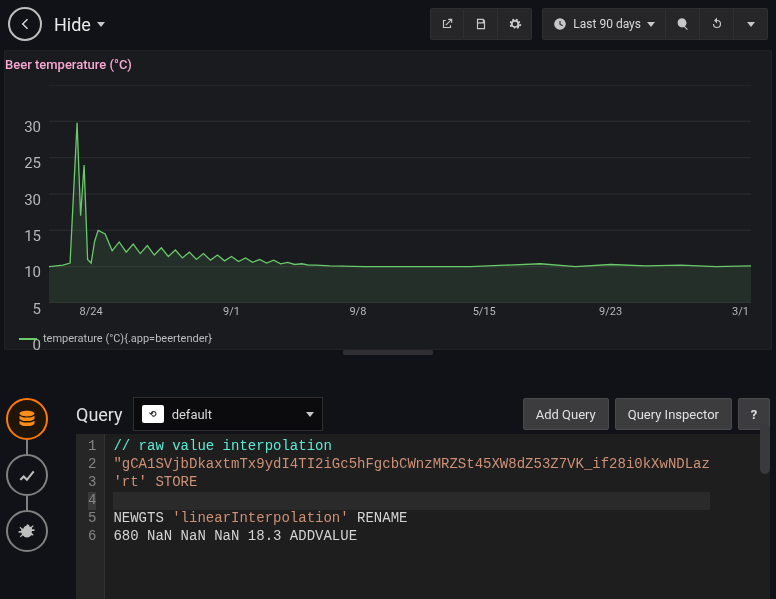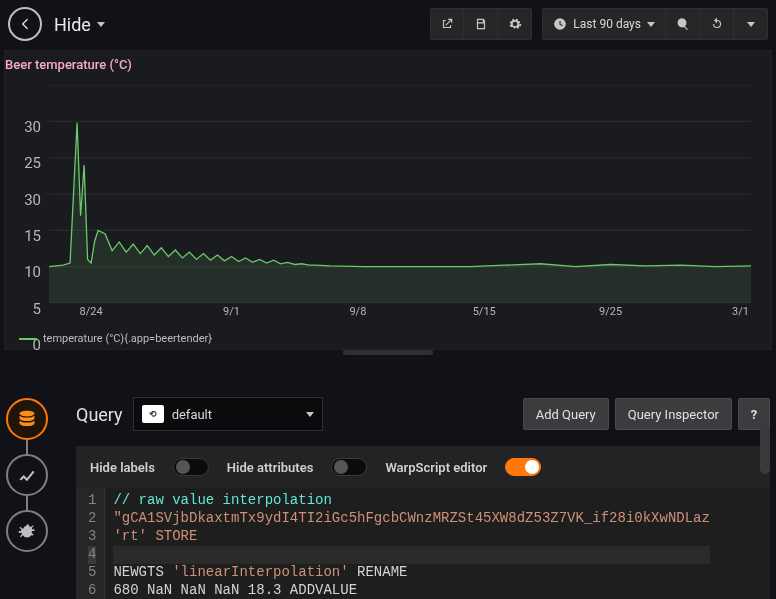--- a/index.html
+++ b/index.html
@@ -137,21 +137,21 @@
         <line x1="0" x2="700" y1="0" y2="0" stroke="#2e2f33" stroke-width="1"></line>
         <path d="M0 220 0 183.33333333333334 L14 181.86666666666667 L21 179.66666666666666 L28 38.13333333333333 L31.5 132 L35 80.66666666666667 L38.5 176 L42 179.66666666666666 L45.5 157.66666666666666 L49.00000000000001 146.66666666666669 L56 150.33333333333334 L63 167.2 L70 158.4 L77 168.66666666666666 L84 160.6 L91 170.13333333333333 L98.00000000000001 162.06666666666663 L105 171.6 L112 164.26666666666668 L119.00000000000001 173.06666666666666 L126 166.46666666666667 L133 174.53333333333333 L140 168.66666666666666 L147 176 L154 170.13333333333333 L161 176.73333333333335 L168 171.6 L175 177.46666666666667 L182 173.06666666666666 L189 178.20000000000002 L196.00000000000003 174.53333333333333 L203 178.93333333333334 L210 176 L217 179.66666666666666 L224 176.73333333333335 L231 180.39999999999998 L238.00000000000003 178.93333333333334 L244.99999999999997 181.13333333333333 L252 180.39999999999998 L259 181.86666666666667 L266 181.86666666666667 L280 182.60000000000002 L315 183.33333333333334 L350 183.33333333333334 L385.00000000000006 183.33333333333334 L420 183.33333333333334 L455 181.86666666666667 L489.99999999999994 180.39999999999998 L525 183.33333333333334 L560 181.13333333333333 L595 182.60000000000002 L630 181.86666666666667 L665 183.33333333333334 L700 182.60000000000002  L 700 220 Z" fill="rgba(106,201,106,0.12)" stroke="none"></path>
         <path d="M0 183.33333333333334 L14 181.86666666666667 L21 179.66666666666666 L28 38.13333333333333 L31.5 132 L35 80.66666666666667 L38.5 176 L42 179.66666666666666 L45.5 157.66666666666666 L49.00000000000001 146.66666666666669 L56 150.33333333333334 L63 167.2 L70 158.4 L77 168.66666666666666 L84 160.6 L91 170.13333333333333 L98.00000000000001 162.06666666666663 L105 171.6 L112 164.26666666666668 L119.00000000000001 173.06666666666666 L126 166.46666666666667 L133 174.53333333333333 L140 168.66666666666666 L147 176 L154 170.13333333333333 L161 176.73333333333335 L168 171.6 L175 177.46666666666667 L182 173.06666666666666 L189 178.20000000000002 L196.00000000000003 174.53333333333333 L203 178.93333333333334 L210 176 L217 179.66666666666666 L224 176.73333333333335 L231 180.39999999999998 L238.00000000000003 178.93333333333334 L244.99999999999997 181.13333333333333 L252 180.39999999999998 L259 181.86666666666667 L266 181.86666666666667 L280 182.60000000000002 L315 183.33333333333334 L350 183.33333333333334 L385.00000000000006 183.33333333333334 L420 183.33333333333334 L455 181.86666666666667 L489.99999999999994 180.39999999999998 L525 183.33333333333334 L560 181.13333333333333 L595 182.60000000000002 L630 181.86666666666667 L665 183.33333333333334 L700 182.60000000000002 " fill="none" stroke="#6ac96a" stroke-width="1.3"></path>
       </svg>
   </div>
   <div class="x-labels">
       <span style="left: 6%;">8/24</span>
       <span style="left: 26%;">9/1</span>
       <span style="left: 44%;">9/8</span>
       <span style="left: 62%;">5/15</span>
-      <span style="left: 80%;">9/25</span>
+      <span style="left: 80%;">9/23</span>
       <span style="left: 98.5%;">3/1</span>
     </div>
   <div class="legend">
     <span class="swatch"></span>
     <span>temperature (°C){.app=beertender}</span>
   </div>
   <div class="resize-handle"></div>
 </div>
 
 <div class="lower">
@@ -191,34 +191,20 @@
           </div>
         <div class="q-btn">
             <span>Query Inspector</span>
           </div>
         <div class="q-btn help">
             <span>?</span>
           </div>
       </div>
     </div>
 
-    <div class="opts-bar">
-      <span class="opt-label">Hide labels</span>
-      <div class="toggle" id="tg1">
-          <div class="knob"></div>
-        </div>
-      <span class="opt-label">Hide attributes</span>
-      <div class="toggle" id="tg2">
-          <div class="knob"></div>
-        </div>
-      <span class="opt-label">WarpScript editor</span>
-      <div class="toggle on" id="tg3">
-          <div class="knob"></div>
-        </div>
-    </div>
 
     <div class="editor">
       <div class="gutter" id="gutter">
           <div>1</div>
           <div>2</div>
           <div>3</div>
           <div class="active">4</div>
           <div>5</div>
           <div>6</div>
         </div>

